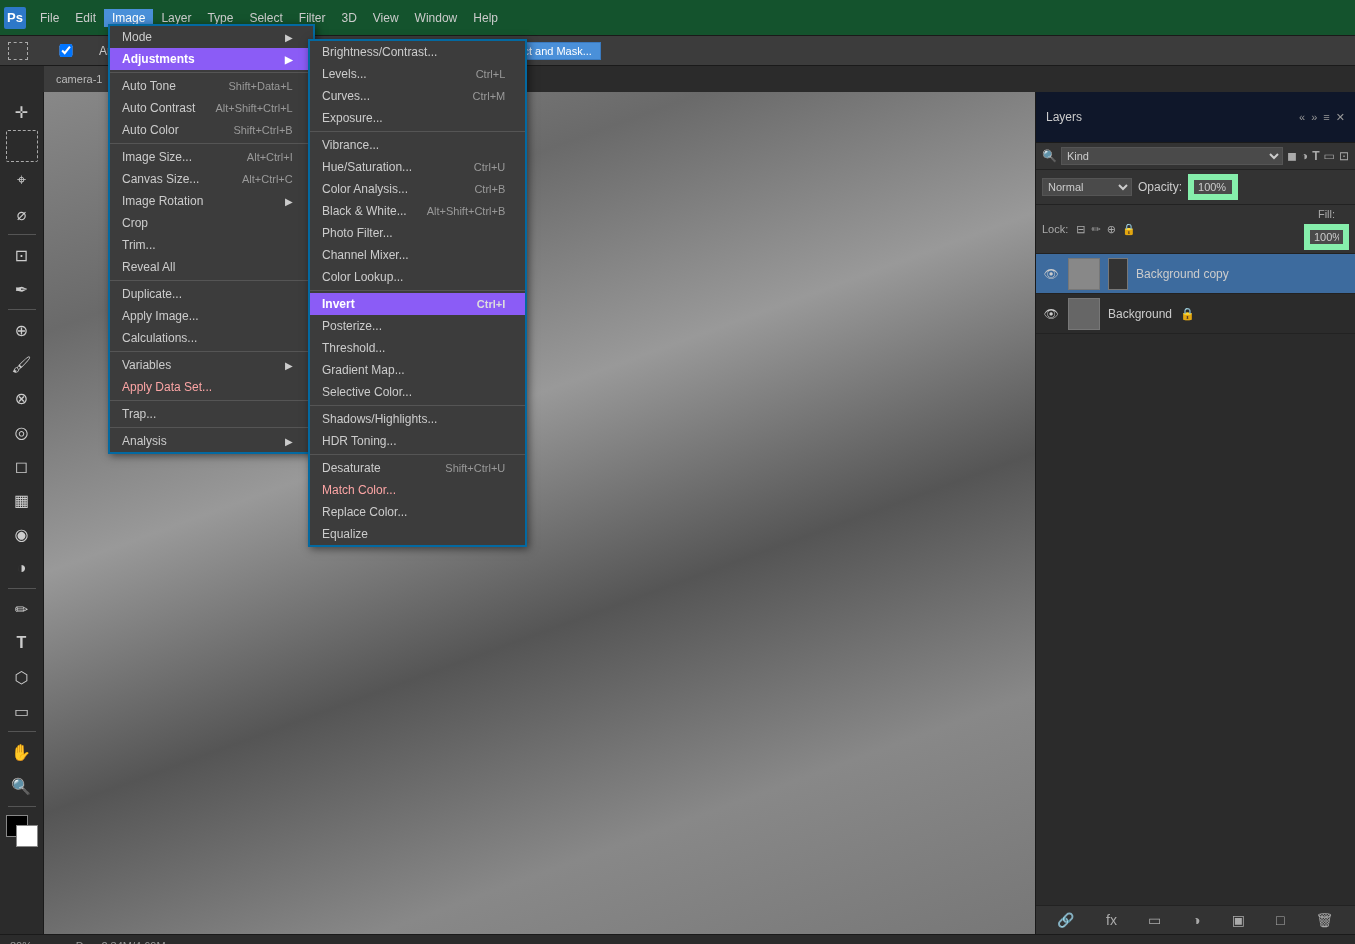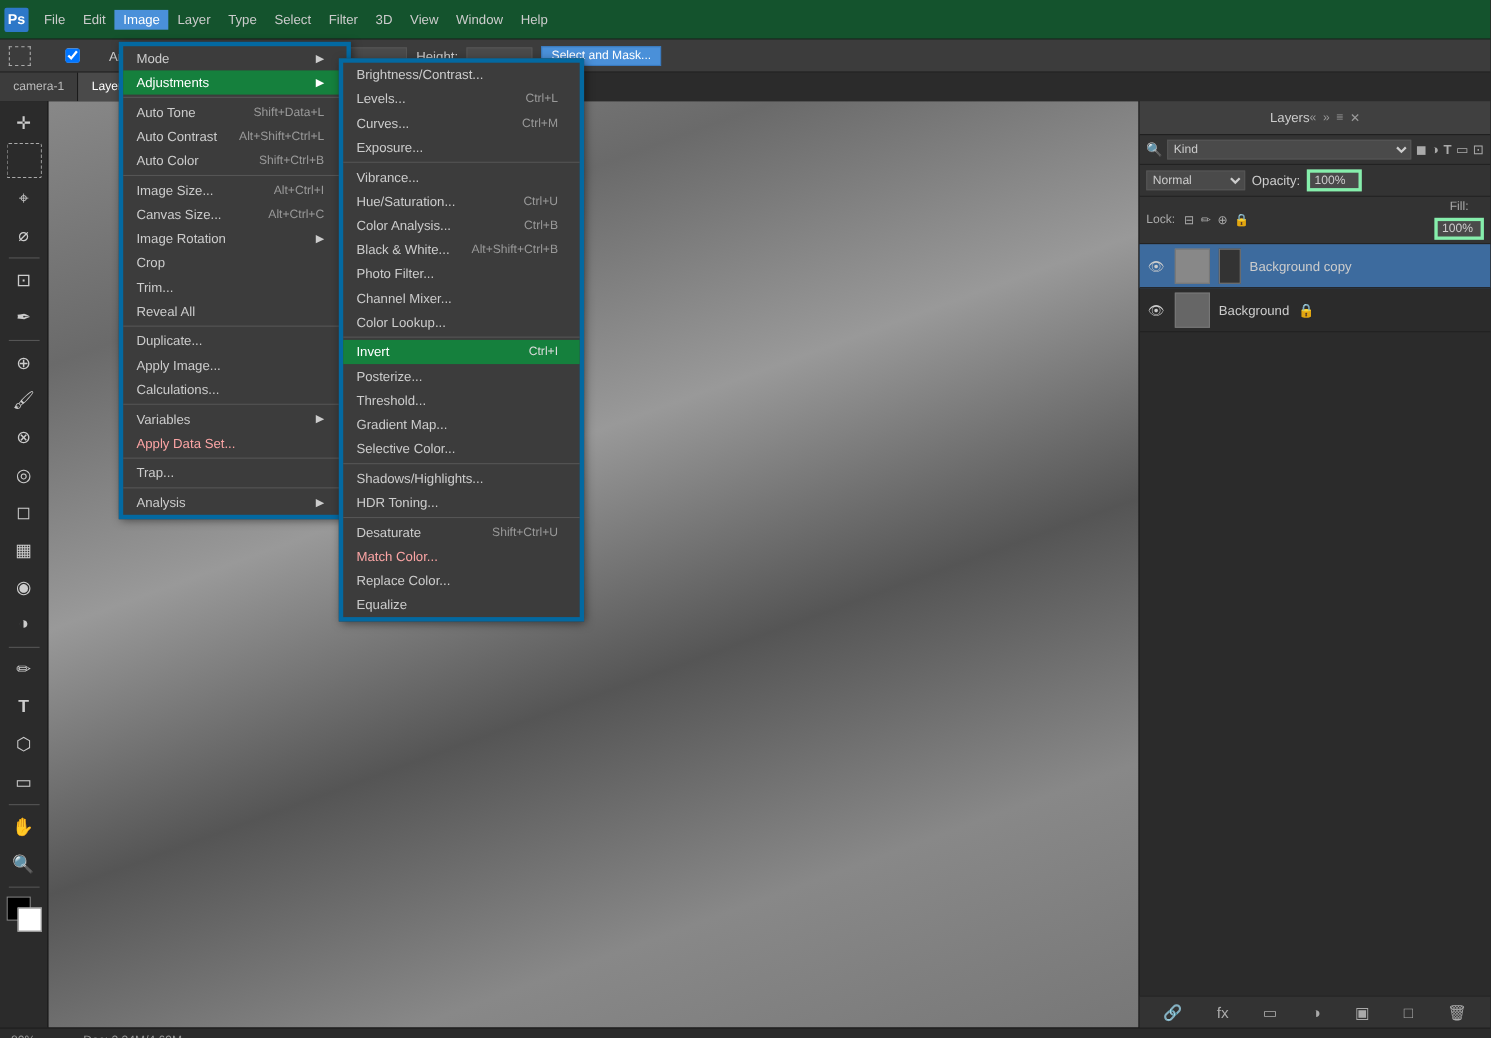--- a/index.html
+++ b/index.html
@@ -12,70 +12,70 @@
 
     
     .options-bar { display: flex; align-items: center; height: 30px; background: #3c3c3c; border-bottom: 1px solid #1a1a1a; padding: 0 8px; gap: 8px; }
     .options-bar select { background: #4a4a4a; color: #ccc; border: 1px solid #555; padding: 1px 4px; font-size: 11px; }
     .options-bar input { background: #4a4a4a; color: #ccc; border: 1px solid #555; padding: 1px 4px; width: 60px; font-size: 11px; }
     .options-bar button { background: #4a90d9; color: #fff; border: 1px solid #3a7abf; padding: 2px 8px; font-size: 11px; cursor: pointer; }
     .dashed-rect { width: 20px; height: 18px; border: 1px dashed #aaa; display: inline-block; }
 
     
     .tabs-bar { display: flex; align-items: center; height: 26px; background: #2b2b2b; }
-    .tab { display: flex; align-items: center; padding: 0 12px; height: 26px; background: #3c3c3c; border-right: 1px solid #1a1a1a; font-size: 11px; color: #bbb; cursor: pointer; gap: 6px; }
+    .tab { display: flex; align-items: center; padding: 0 12px; height: 26px; background: #3c3c3c; border-right: 1px solid #1a1a1a; font-size: 11px; color: #bbb; cursor: pointer; gap: 6px; margin-left: 44px; }
     .tab.active { background: #4a4a4a; color: #fff; }
     .tab-close { color: #888; font-size: 10px; }
 
     
     .main-layout { display: flex; height: calc(944px - 24px - 30px - 26px - 22px); }
 
     
     .left-toolbar { width: 44px; background: #2b2b2b; border-right: 1px solid #1a1a1a; display: flex; flex-direction: column; align-items: center; padding-top: 4px; gap: 2px; }
     .tool-btn { width: 32px; height: 32px; display: flex; align-items: center; justify-content: center; cursor: pointer; color: #ccc; font-size: 16px; border-radius: 2px; }
     .tool-separator { width: 28px; height: 1px; background: #555; margin: 2px 0; }
     .tool-color { width: 32px; height: 32px; position: relative; margin-top: 4px; }
     .fg-color { width: 22px; height: 22px; background: #000; position: absolute; top: 0; left: 0; border: 1px solid #888; }
     .bg-color { width: 22px; height: 22px; background: #fff; position: absolute; bottom: 0; right: 0; border: 1px solid #888; }
 
     
     .canvas-area { flex: 1; background: #404040; overflow: hidden; position: relative; }
 
     
     .right-panel { width: 320px; background: #2b2b2b; border-left: 1px solid #1a1a1a; display: flex; flex-direction: column; }
-    .panel-header { display: flex; align-items: center; justify-content: center; padding: 8px 10px; background: #404040; border-bottom: 1px solid #1a1a1a; }
+    .panel-header { display: flex; align-items: center; justify-content: space-between; padding: 18px 10px; background: #0f172a; border-bottom: 1px solid #1a1a1a; }
     .panel-icons { display: flex; gap: 6px; color: #999; font-size: 11px; }
 
     
     .layers-search { display: flex; align-items: center; padding: 4px 6px; gap: 4px; background: #333; border-bottom: 1px solid #222; }
     .layers-search select { flex: 1; background: #4a4a4a; color: #ccc; border: 1px solid #555; font-size: 11px; padding: 1px; }
     .layers-icons { display: flex; gap: 4px; color: #aaa; font-size: 12px; }
     .layers-blend { display: flex; align-items: center; padding: 4px 6px; gap: 6px; background: #333; border-bottom: 1px solid #222; }
     .layers-blend select { background: #4a4a4a; color: #ccc; border: 1px solid #555; font-size: 11px; padding: 1px; width: 90px; }
-    .opacity-input { width: 50px; background: #4a4a4a; color: #ccc; border: 3px solid #86efac; font-size: 11px; padding: 1px 4px; }
+    .opacity-input { width: 50px; background: #4a4a4a; color: #ccc; border: 6px solid #86efac; font-size: 11px; padding: 1px 4px; }
     .lock-row { display: flex; align-items: center; padding: 3px 6px; gap: 8px; background: #333; border-bottom: 1px solid #222; font-size: 11px; color: #aaa; }
     .lock-icons { display: flex; gap: 6px; }
     .fill-row { display: flex; align-items: center; gap: 4px; margin-left: auto; flex-direction: column; }
 
     
     .layer-item { display: flex; align-items: center; padding: 4px 6px; gap: 8px; border-bottom: 1px solid #222; cursor: pointer; height: 40px; }
     .layer-item.active { background: #3d6b9e; }
     .layer-thumb { width: 32px; height: 32px; background: #555; border: 1px solid #777; flex-shrink: 0; }
     .layer-lock { color: #999; font-size: 12px; }
     .eye-icon { width: 18px; height: 18px; display: flex; align-items: center; justify-content: center; color: #ccc; font-size: 12px; cursor: pointer; }
 
     
     .layer-bottom { display: flex; align-items: center; justify-content: space-around; padding: 6px; background: #333; border-top: 1px solid #222; margin-top: auto; }
     .layer-bottom-btn { color: #aaa; font-size: 14px; cursor: pointer; }
 
     
     .status-bar { height: 22px; background: #2b2b2b; border-top: 1px solid #1a1a1a; display: flex; align-items: center; padding: 0 10px; gap: 20px; font-size: 11px; color: #999; }
-    .menu-dropdown { position: absolute; background: #3c3c3c; border: 4px solid #0369a1; z-index: 200; min-width: 180px; box-shadow: 2px 2px 8px rgba(0,0,0,0.5); margin-top: 14px; }
+    .menu-dropdown { position: absolute; background: #3c3c3c; border: 2px solid #0369a1; z-index: 200; min-width: 180px; box-shadow: 2px 2px 8px rgba(0,0,0,0.5); }
     .menu-item { padding: 4px 20px 4px 12px; cursor: pointer; display: flex; align-items: center; justify-content: space-between; white-space: nowrap; font-size: 12px; color: #ccc; }
-    .menu-item:hover, .menu-item.highlighted { background: #15803d; color: #fff; }
+    .menu-item:hover, .menu-item.highlighted { background: #8b5cf6; color: #fff; font-weight: bold; }
     .menu-item.disabled { color: #fca5a5; cursor: default; }
     .menu-separator { height: 1px; background: #555; margin: 2px 0; }
     .menu-shortcut { color: #999; font-size: 11px; margin-left: 20px; }
     .menu-item.highlighted .menu-shortcut { color: #ddd; }
     .menu-arrow { font-size: 10px; }
 
     
     .image-menu { top: 24px; left: 108px; }
     
     .adjustments-submenu { top: 24px; left: 308px; text-align: center; }

